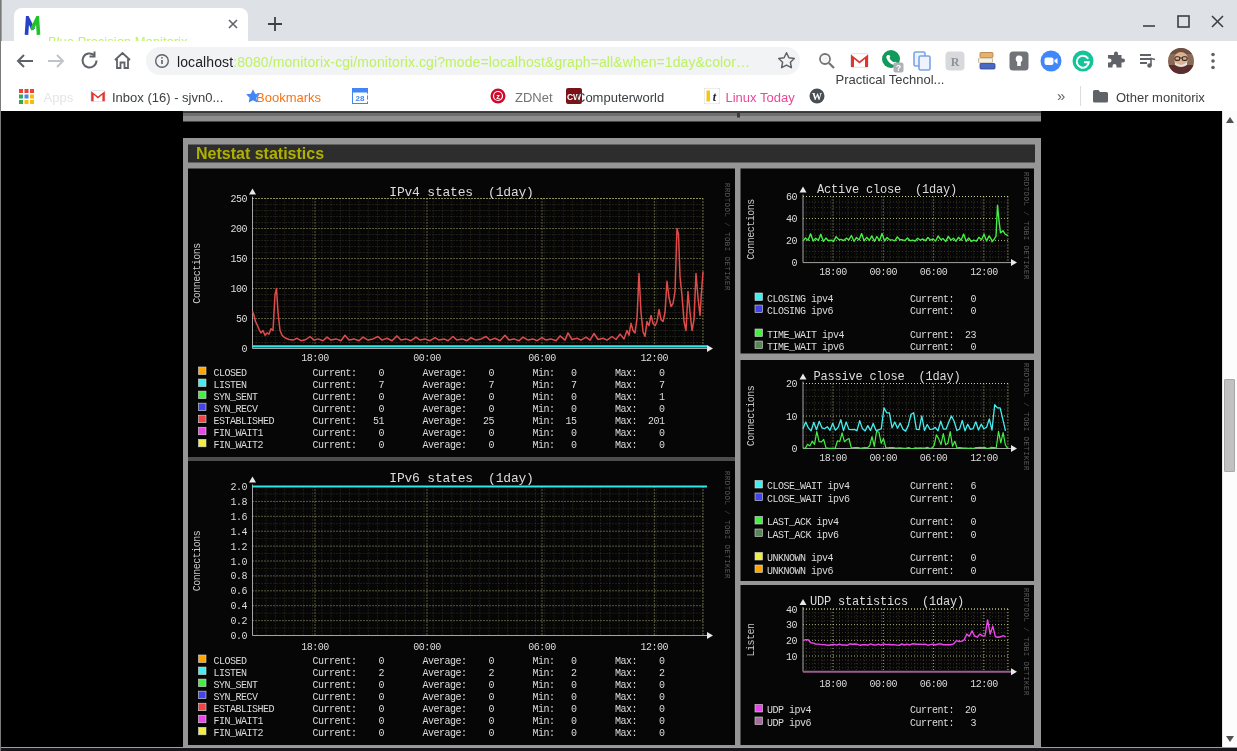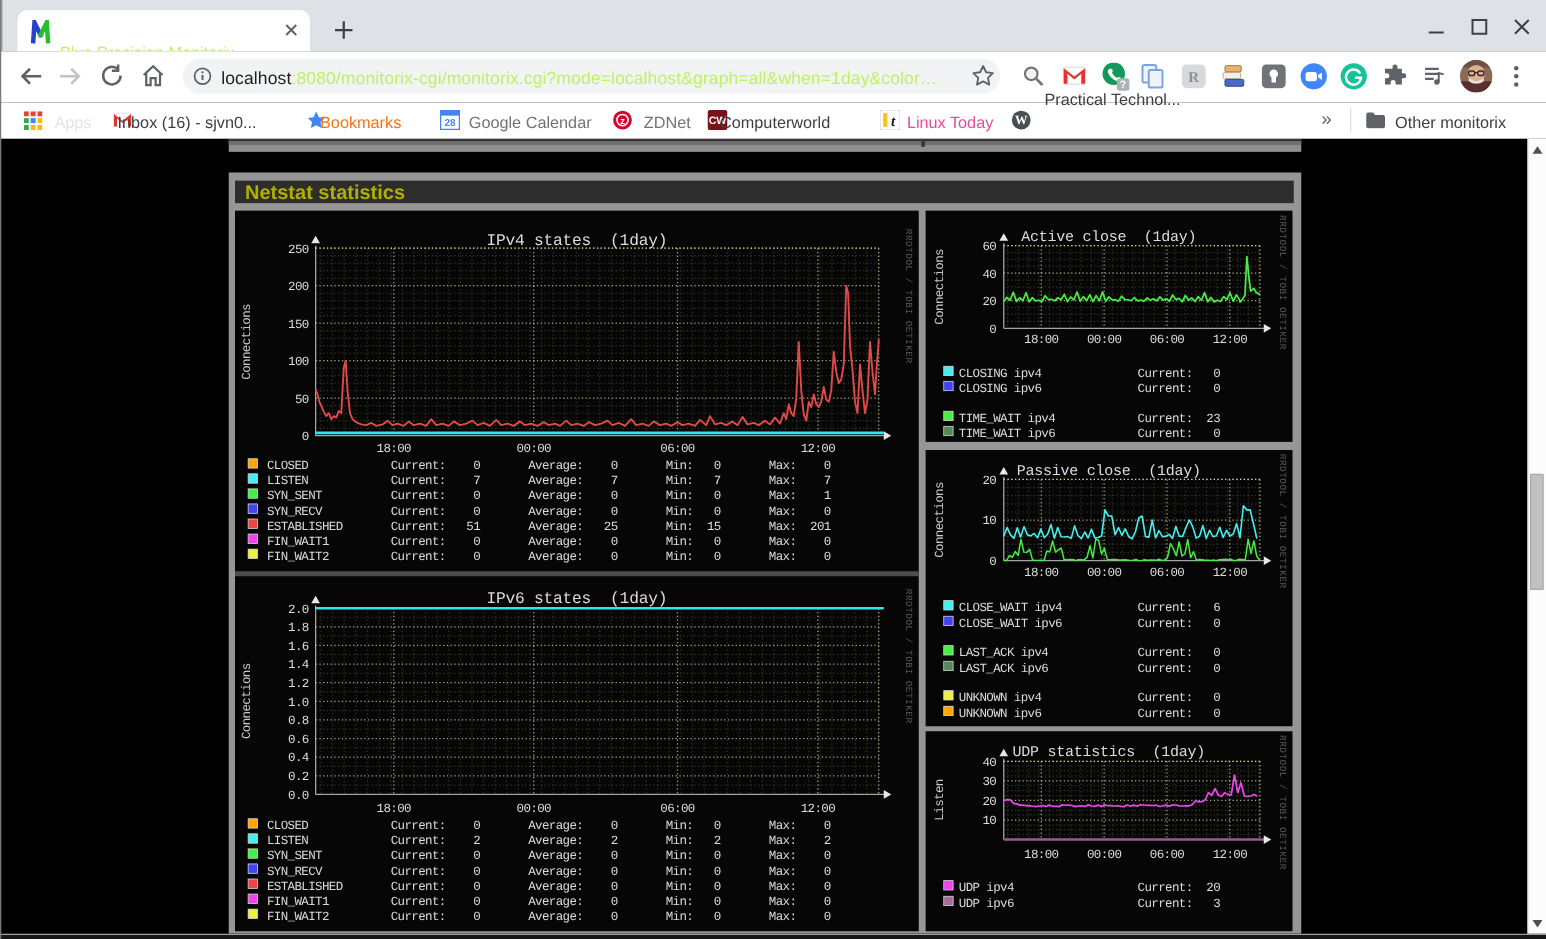--- a/index.html
+++ b/index.html
@@ -130,31 +130,31 @@
     <rect x="11.0" y="5.5" width="4" height="4" fill="#fbbc05"></rect>
     <rect x="0.0" y="11.0" width="4" height="4" fill="#34a853"></rect>
     <rect x="5.5" y="11.0" width="4" height="4" fill="#fbbc05"></rect>
     <rect x="11.0" y="11.0" width="4" height="4" fill="#fbbc05"></rect>
   </svg>
 <div style="position:absolute;left:43.5px;top:89.5px;font:13px 'Liberation Sans', sans-serif;color:#e5e5e5;white-space:nowrap">Apps</div>
 <svg style="position:absolute;left:89.5px;top:90px" width="16" height="12" viewBox="0 0 19 15">
 <rect x="0.7" y="0.7" width="17.6" height="13.6" rx="1.5" fill="#ffffff" stroke="#d6d6d6" stroke-width="0.8"></rect>
 <path d="M1 1.5 L1 14 L4 14 L4 6 L9.5 10.5 L15 6 L15 14 L18 14 L18 1.5 L9.5 8.2 Z" fill="#e3342f"></path>
   </svg>
-<div style="position:absolute;left:94px;top:89.5px;font:13px 'Liberation Sans', sans-serif;color:#3c4043;white-space:nowrap">Inbox (16) - sjvn0...</div>
+<div style="position:absolute;left:112px;top:89.5px;font:13px 'Liberation Sans', sans-serif;color:#3c4043;white-space:nowrap">Inbox (16) - sjvn0...</div>
 <svg style="position:absolute;left:244.5px;top:88px" width="16" height="16" viewBox="0 0 19 19">
 <path d="M9.5 1.5 L12 6.8 L17.6 7.5 L13.5 11.5 L14.6 17.2 L9.5 14.4 L4.4 17.2 L5.5 11.5 L1.4 7.5 L7 6.8 Z" fill="#4285f4"></path>
   </svg>
 <div style="position:absolute;left:256px;top:89.5px;font:13px 'Liberation Sans', sans-serif;color:#f97316;white-space:nowrap">Bookmarks</div>
 <svg style="position:absolute;left:351.5px;top:88px" width="16" height="16" viewBox="0 0 16 16">
 <rect x="0.5" y="0.5" width="15" height="15" fill="#fff" stroke="#4285f4" stroke-width="1"></rect>
 <rect x="0.5" y="0.5" width="15" height="4" fill="#4285f4"></rect>
 <text x="8" y="12.5" font-family="&quot;Liberation Sans&quot;, sans-serif" font-size="8" fill="#4285f4" text-anchor="middle" font-weight="bold">28</text>
   </svg>
-<div style="position:absolute;left:375px;top:89.5px;font:13px 'Liberation Sans', sans-serif;color:#737373;white-space:nowrap">Google Calendar</div>
+<div style="position:absolute;left:365px;top:89.5px;font:13px 'Liberation Sans', sans-serif;color:#ffffff;white-space:nowrap">Google Calendar</div>
 <svg style="position:absolute;left:489.5px;top:88px" width="16" height="16" viewBox="0 0 16 16">
 <circle cx="8" cy="8" r="7.5" fill="#cf0a2c"></circle>
 <path d="M3.5 8 A4.5 4.5 0 0 1 12.5 8 M12.5 8 A4.5 4.5 0 0 1 3.5 8" fill="none" stroke="#fff" stroke-width="1.2"></path>
 <text x="8" y="11" font-family="&quot;Liberation Sans&quot;, sans-serif" font-size="7.5" fill="#fff" text-anchor="middle" font-weight="bold">z</text>
   </svg>
 <div style="position:absolute;left:515px;top:89.5px;font:13px 'Liberation Sans', sans-serif;color:#737373;white-space:nowrap">ZDNet</div>
 <svg style="position:absolute;left:566px;top:88px" width="16" height="16" viewBox="0 0 16 16">
 <rect width="16" height="16" rx="2" fill="#7a1319"></rect>
 <text x="8" y="11.5" font-family="&quot;Liberation Sans&quot;, sans-serif" font-size="8.5" fill="#fff" text-anchor="middle" font-weight="bold">CW</text>
   </svg>

